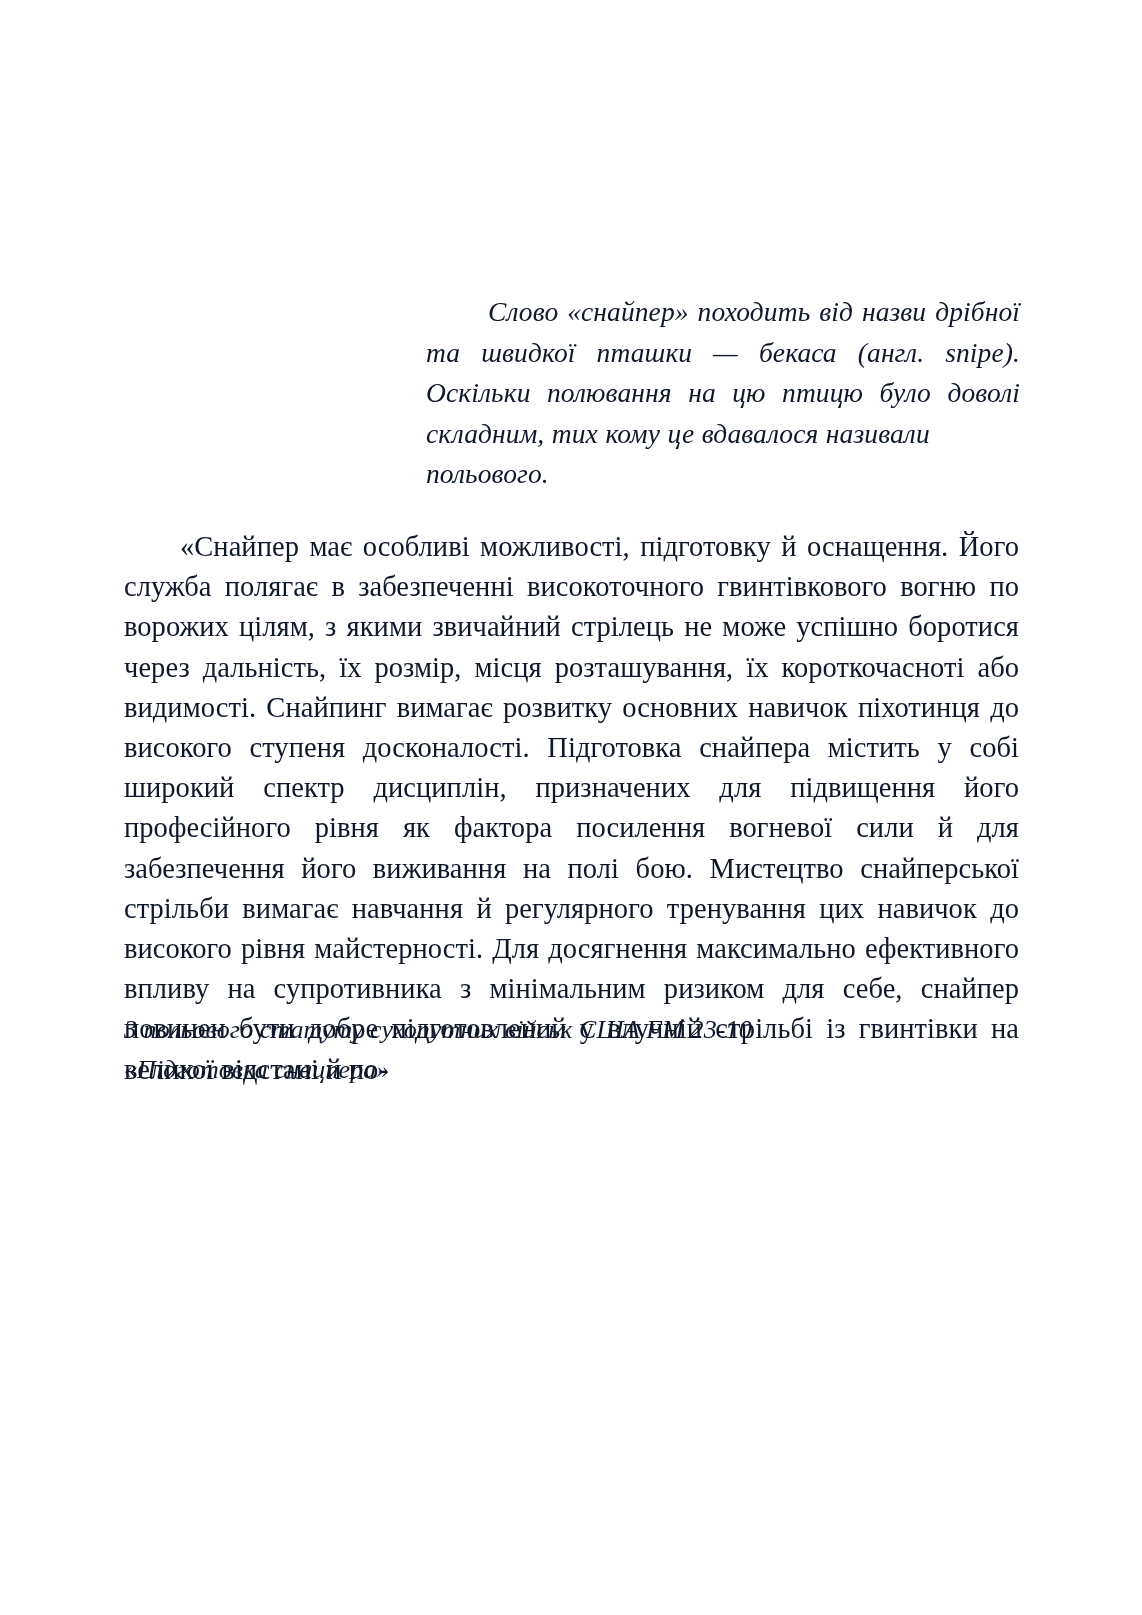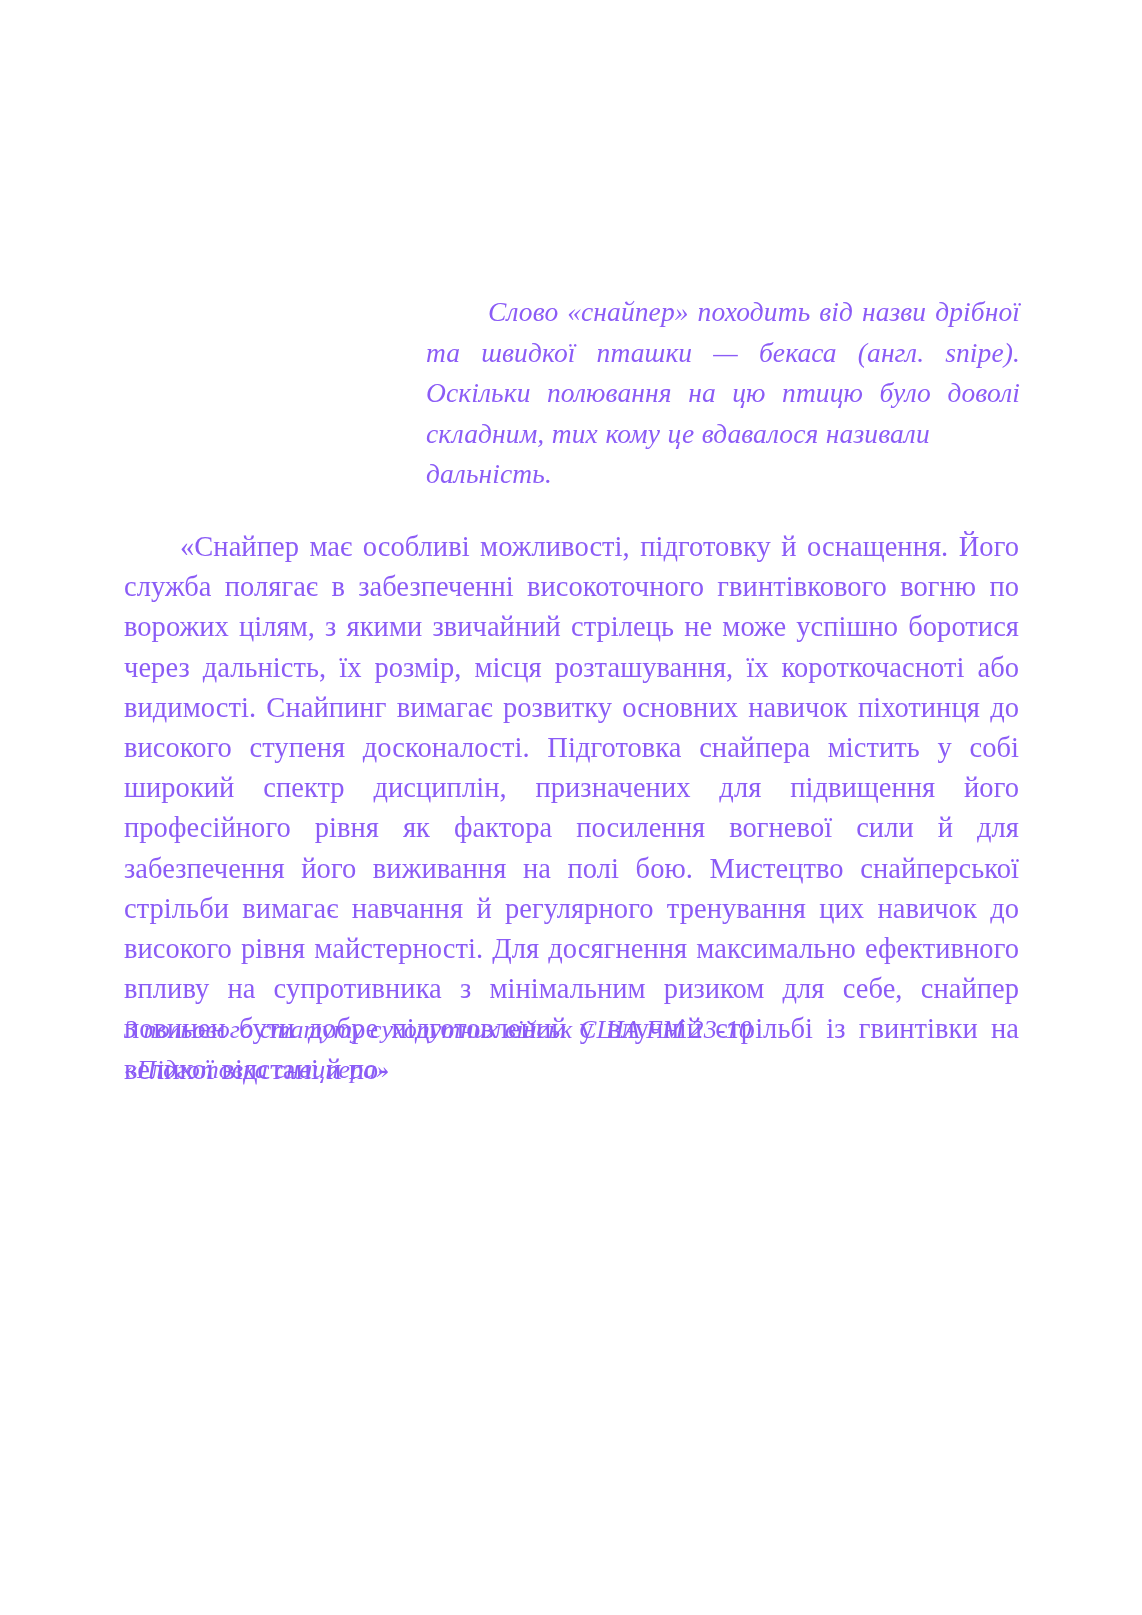--- a/index.html
+++ b/index.html
@@ -9,21 +9,21 @@
     background: #ffffff;
   }
 
   .page {
     position: relative;
     width: 1142px;
     height: 1615px;
     background: #ffffff;
     overflow: hidden;
     font-family: "Liberation Serif", "DejaVu Serif", serif;
-    color: #8b5cf6;
+    color: #0f172a;
     -webkit-font-smoothing: antialiased;
   }
 
   
   .epigraph {
     position: absolute;
     left: 426px;
     top: 292px;
     width: 594px;
     font-style: italic;
@@ -82,21 +82,21 @@
     white-space: nowrap;
   }
 </style>
 </head>
 <body>
 
 <div class="page">
 
   <div class="epigraph">
     <span>Слово «снайпер» походить від назви дрібної та швидкої пташки — бекаса (англ. snipe). Оскільки полювання на цю птицю було доволі складним, тих кому це вдавалося називали</span>
-    <span class="lastline">дальність.</span>
+    <span class="lastline">польового.</span>
   </div>
 
   <div class="body-quote">
     <span>«Снайпер має особливі можливості, підготовку й оснащення. Його служба полягає в забезпеченні високоточного гвинтівкового вогню по ворожих цілям, з якими звичайний стрілець не може успішно боротися через дальність, їх розмір, місця розташування, їх короткочасноті або видимості. Снайпинг вимагає розвитку основних навичок піхотинця до високого ступеня досконалості. Підготовка снайпера містить у собі широкий спектр дисциплін, призначених для підвищення його професійного рівня як фактора посилення вогневої сили й для забезпечення його виживання на полі бою. Мистецтво снайперської стрільби вимагає навчання й регулярного тренування цих навичок до високого рівня майстерності. Для досягнення максимально ефективного впливу на супротивника з мінімальним ризиком для себе, снайпер повинен бути добре підготовлений у влучній стрільбі із гвинтівки на великої відстані й по-</span>
   </div>
 
   <div class="attribution">
     <span class="attr-line">З польового статуту сухопутних військ США FM 23-10</span>
     <span class="attr-line">«Підготовка снацпера»</span>
   </div>

